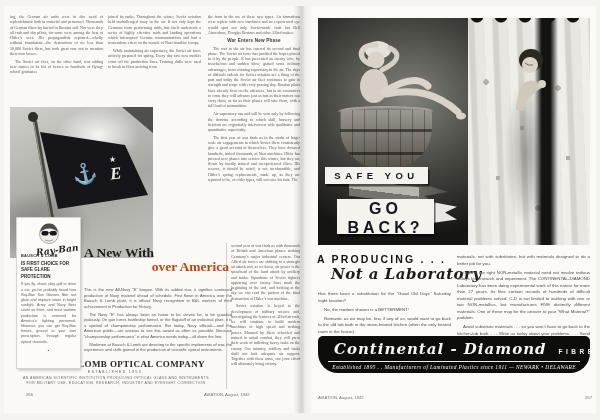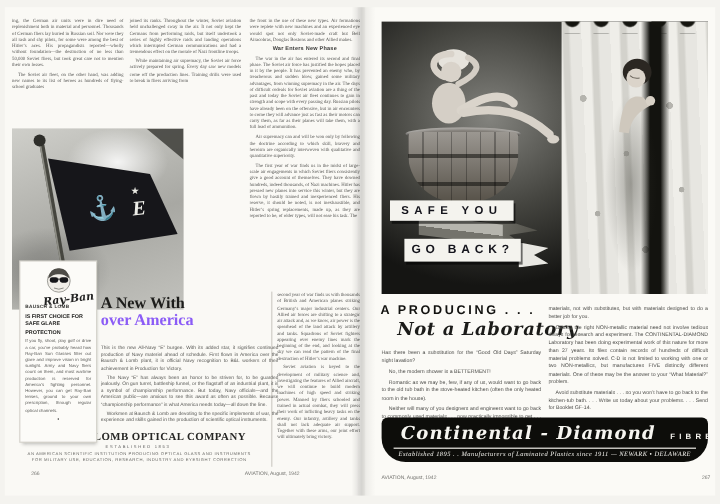--- a/index.html
+++ b/index.html
@@ -38,21 +38,21 @@
             letter-spacing:.3px;color:#2d2d2b;}
   .rb-script{position:absolute;right:-2px;top:-1px;font:italic bold 9px "DejaVu Serif",serif;
              color:#222;transform:rotate(-7deg);}
   .rb-head{font:bold 4.5px/1.4 "Liberation Sans",sans-serif;color:#1f1f1d;margin-top:2px;}
   .rb-body{font:3.6px/1.45 "Liberation Sans",sans-serif;color:#5d5d5a;text-align:justify;margin-top:2.5px;}
   .rb-dot{text-align:center;font-size:5px;color:#333;margin-top:3px;}
 
   
   .newstar{left:84px;top:246px;width:148px;height:113px;overflow:hidden;}
   .ns-t1{font:bold 13.5px/1 "Liberation Serif",serif;color:#1d1d1b;}
-  .ns-t2{font:bold 13.5px/1 "Liberation Serif",serif;color:#8b5cf6;text-align:left;padding-right:3px;margin-bottom:14px;}
+  .ns-t2{font:bold 13.5px/1 "Liberation Serif",serif;color:#c2410c;text-align:right;padding-right:3px;margin-bottom:14px;}
   .newstar p{font:4.05px/1.36 "Liberation Sans",sans-serif;color:#565653;text-align:justify;margin:0 0 2.5px 0;}
   .newstar p.ind{text-indent:5px;}
 
   .blname{left:10px;top:359px;width:210px;text-align:center;
           font:bold 9px "Liberation Serif",serif;letter-spacing:.4px;color:#262624;}
   .blest{left:10px;top:370px;width:210px;text-align:center;
          font:3.4px "Liberation Sans",sans-serif;letter-spacing:1.4px;color:#555;}
   .bltag{left:8px;top:376px;width:216px;text-align:center;
          font:3.5px/1.55 "Liberation Sans",sans-serif;letter-spacing:.45px;color:#6a6a67;}
 
@@ -88,36 +88,36 @@
         background:#d9d7d1;box-shadow:inset 0 -2px 2px rgba(0,0,0,.35);}
   .soapbar{position:absolute;left:48px;top:151px;width:13px;height:6px;border-radius:2px;background:#4c4a45;}
   .puddle{position:absolute;left:56px;top:164px;width:74px;height:24px;
           background:linear-gradient(100deg,#8d8d86,#504f48);
           clip-path:polygon(0 32%,58% 0,100% 42%,68% 58%,88% 100%,18% 82%,40% 55%,0 62%);}
 
   
   .banner{position:absolute;z-index:5;background:#f4f3ee;box-shadow:1.5px 2.5px 0 rgba(0,0,0,.55);
           font:bold 9.5px "Liberation Sans",sans-serif;color:#14141c;text-align:center;}
   .b1{left:325px;top:167px;width:103px;height:17px;line-height:17px;letter-spacing:4.5px;}
-  .b2{left:337px;top:199px;width:97px;height:19px;line-height:19px;letter-spacing:4px;font-size:10px;}
+  .b2{left:337px;top:199px;width:97px;height:35px;line-height:19px;letter-spacing:4px;font-size:16px;}
   .fold{position:absolute;z-index:4;left:349px;top:183px;width:70px;height:17px;
         background:linear-gradient(180deg,#b6b5ae 0 55%,#74736c 55%);transform:skewY(7deg);}
   .tail{position:absolute;z-index:4;left:432px;top:201px;width:25px;height:22px;background:#e8e7e2;
         clip-path:polygon(0 4%,100% 26%,52% 52%,100% 84%,0 100%);}
 
   
   .bet-head{left:317px;top:253px;font:bold 10.5px "Liberation Sans",sans-serif;
             letter-spacing:2.2px;color:#121210;}
   .bet-script{left:331px;top:265px;font:italic bold 15px "DejaVu Serif",serif;color:#1b1b19;letter-spacing:.5px;}
   .cdcol{position:absolute;font:4.35px/1.5 "Liberation Sans",sans-serif;color:#4e4e4b;
          text-align:justify;overflow:hidden;}
   .cdcol p{margin:0 0 2.5px 0;}
   .cdcol p.ind{text-indent:6px;}
 
-  .cdbanner{left:318px;top:348px;width:272px;height:37px;background:#0d0d0a;
+  .cdbanner{left:318px;top:336px;width:272px;height:37px;background:#0d0d0a;
             border-radius:5px 5px 20px 20px;color:#f6f5f0;z-index:2;box-sizing:border-box;}
   .cd-line1{display:flex;align-items:baseline;padding:4px 14px 0 16px;}
   .cd-script{font:italic bold 15px "DejaVu Serif",serif;letter-spacing:1px;white-space:nowrap;}
   .cd-fibre{font:bold 6.5px "Liberation Sans",sans-serif;letter-spacing:3.5px;margin-left:12px;white-space:nowrap;}
   .cd-tag{margin:2.5px 10px 0 10px;padding-top:2px;border-top:1px solid #efeee8;
           font:italic 5.4px "Liberation Serif",serif;letter-spacing:.4px;text-align:center;}
 </style>
 </head>
 <body>
 

